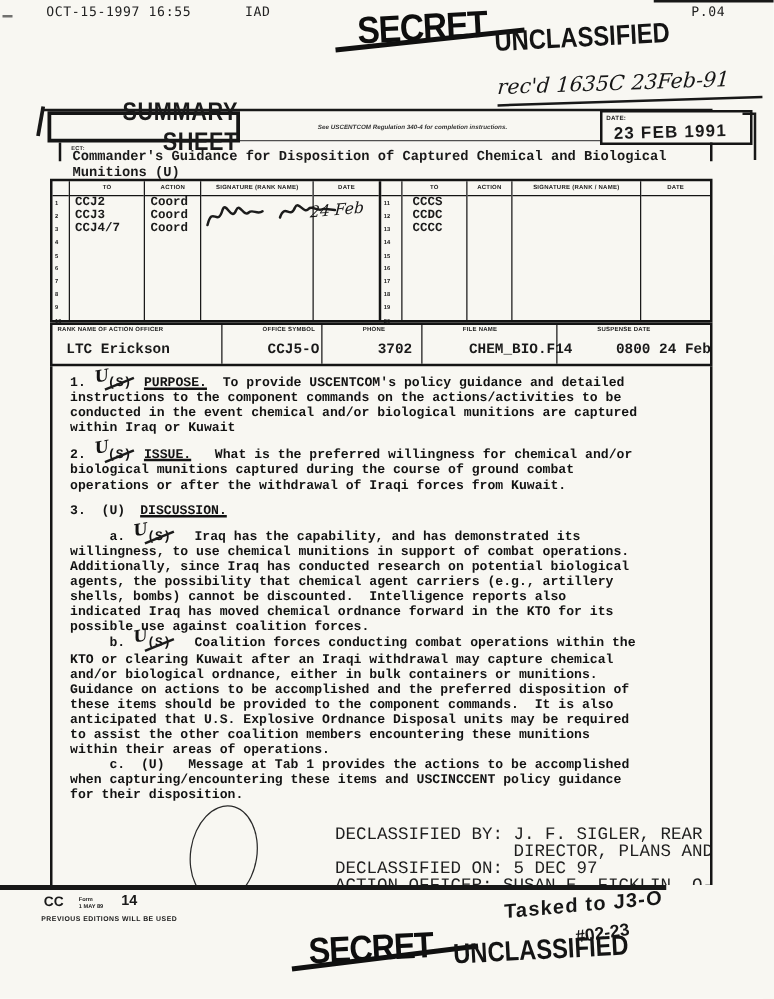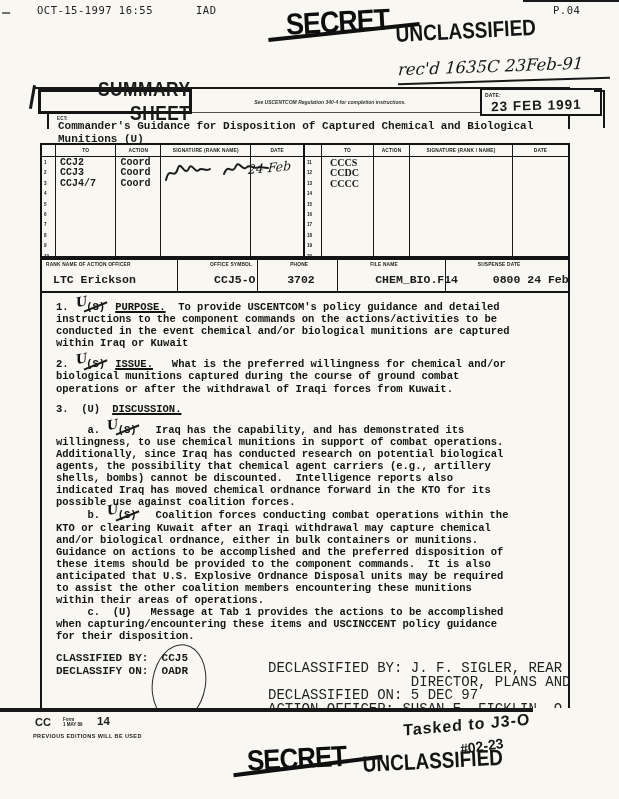--- a/index.html
+++ b/index.html
@@ -158,21 +158,21 @@
 14
 15
 16
 17
 18
 19
 20</div>
         </div>
       <div class="rcol" style="width:52px;">
           <div class="rhead">TO</div>
-        <div class="rvals" style="padding-left:8px;font-family:Liberation Serif, serif;">CCCS
+        <div class="rvals" style="padding-left:8px;">CCCS
 CCDC
 CCCC</div>
         </div>
       <div class="rcol" style="width:36px;">
           <div class="rhead">ACTION</div>
         </div>
       <div class="rcol" style="width:103px;">
           <div class="rhead">SIGNATURE (RANK / NAME)</div>
         </div>
       <div class="rcol" style="width:55px;">
@@ -191,21 +191,21 @@
     <div class="ocell" style="width:173px;">
       <div class="olabel">RANK  NAME OF ACTION OFFICER</div>
       <div class="oval" style="left:11px;">LTC Erickson</div>
     </div>
     <div class="ocell" style="width:66px;">
       <div class="olabel">OFFICE SYMBOL</div>
       <div class="oval" style="left:8px;">CCJ5-O</div>
     </div>
     <div class="ocell" style="width:66px;">
       <div class="olabel">PHONE</div>
-      <div class="oval" style="left:1px;">3702</div>
+      <div class="oval" style="left:16px;">3702</div>
     </div>
     <div class="ocell" style="width:101px;">
       <div class="olabel">FILE NAME</div>
       <div class="oval" style="left:9px;">CHEM_BIO.F14</div>
     </div>
     <div class="ocell" style="width:120px;">
       <div class="olabel">SUSPENSE DATE</div>
       <div class="oval" style="left:19px;">0800 24 Feb</div>
     </div>
   </div>
@@ -237,22 +237,20 @@
 these items should be provided to the component commands.  It is also
 anticipated that U.S. Explosive Ordnance Disposal units may be required
 to assist the other coalition members encountering these munitions
 within their areas of operations.</span></div>
 
     <div class="para"><span>     c.  </span><span>(U)</span><span>   Message at Tab 1 provides the actions to be accomplished
 when capturing/encountering these items and USCINCCENT policy guidance
 for their disposition.</span></div>
 
     <div class="class-row">
-      <div class="classified">CLASSIFIED BY:  CCJ5
-DECLASSIFY ON:  OADR</div>
       <div class="circle-mark"></div>
       <div class="declass">DECLASSIFIED BY: J. F. SIGLER, REAR ADMIRAL,
                  DIRECTOR, PLANS AND POLICY
 DECLASSIFIED ON: 5 DEC 97
 ACTION OFFICER: SUSAN E. FICKLIN, O-5, USN</div>
     </div>
   </div>
 
   <div class="abs ink" style="left:0; top:708px; width:533px; height:4px;"></div>
 

